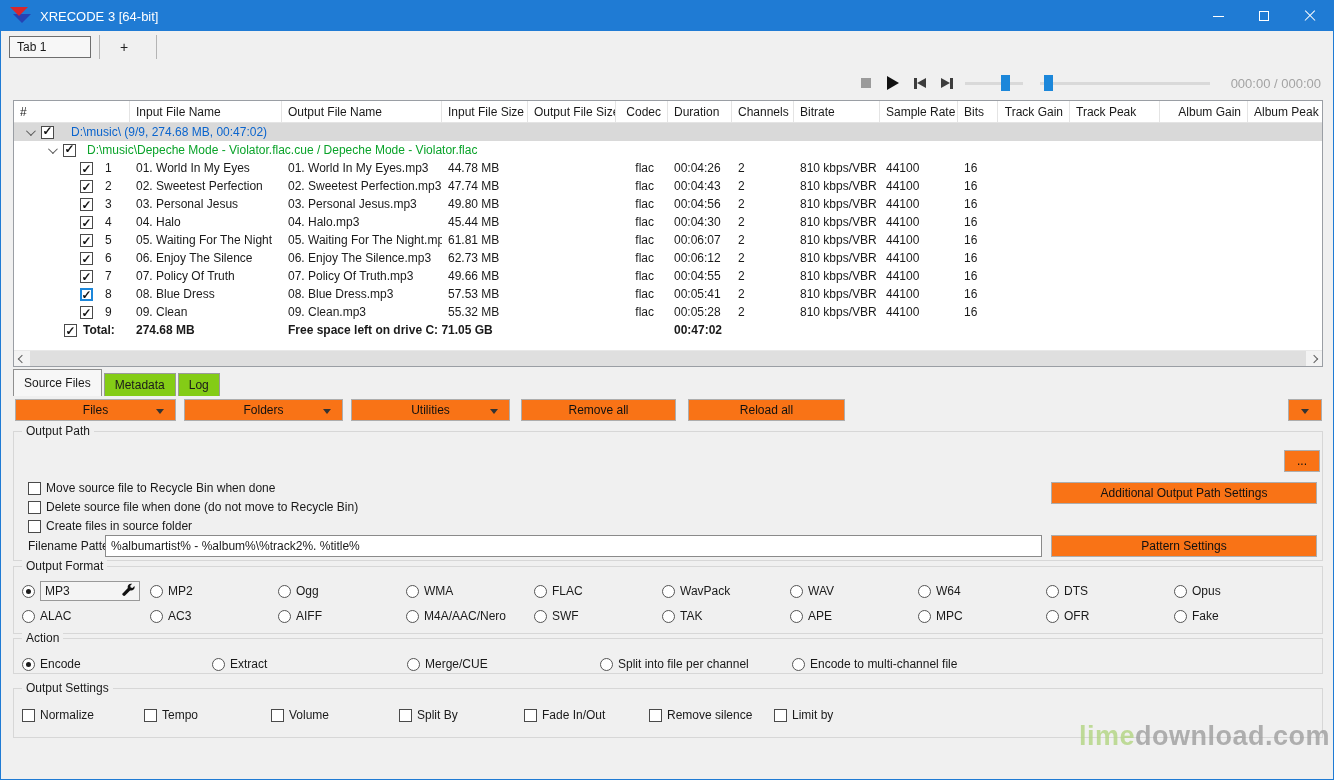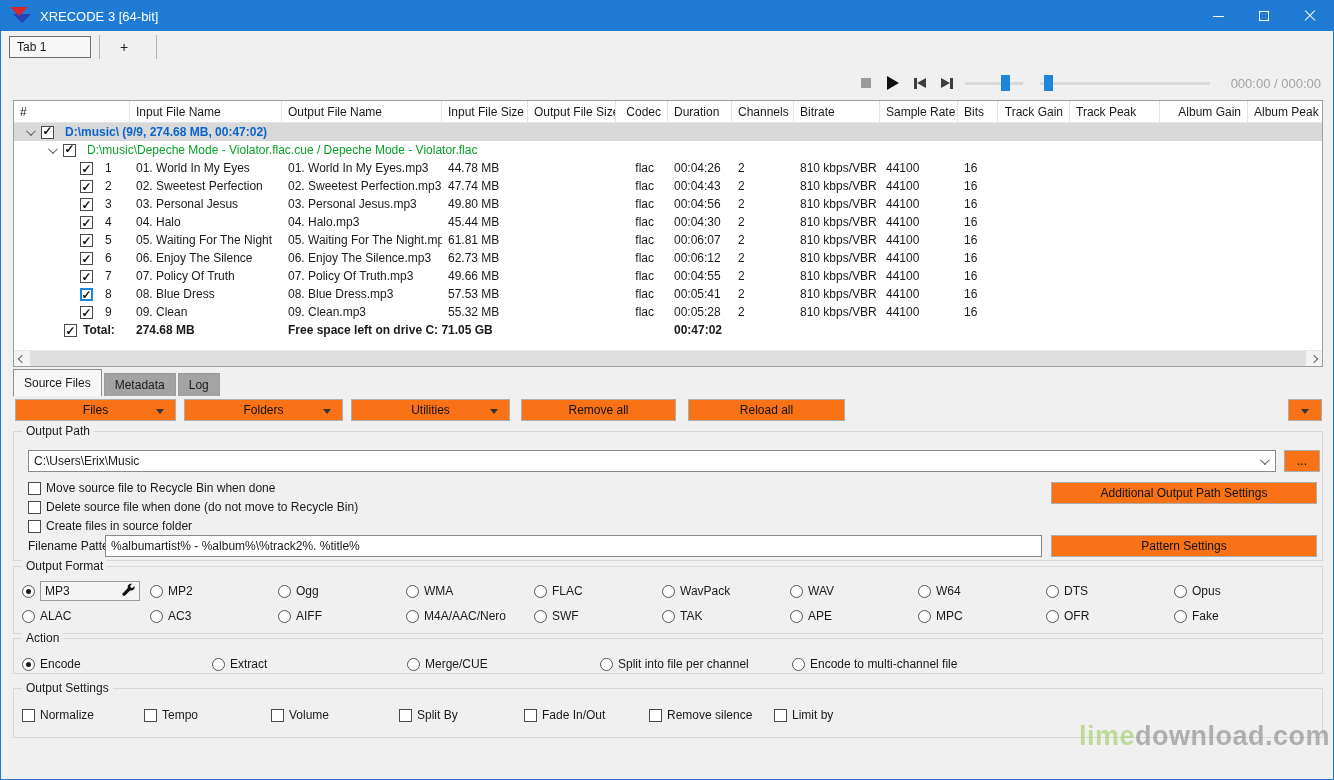--- a/index.html
+++ b/index.html
@@ -75,21 +75,21 @@
 
   
   .hscroll{ height:16px; flex:none; background:#f3f3f3; display:flex; align-items:center; border-top:1px solid #e8e8e8;}
   .sarrow{ width:16px; height:16px; display:flex; align-items:center; justify-content:center; flex:none;}
   .sarrow span{ width:6px; height:6px; border-left:1.5px solid #5f5f5f; border-bottom:1.5px solid #5f5f5f;}
   .sarrow.left span{ transform:rotate(45deg);} .sarrow.right span{ transform:rotate(-135deg);}
   .sthumb{ flex:1; height:16px; background:#dfdfdf; }
 
   
   .panel-tabs{ position:absolute; left:12px; top:368px; height:27px; display:flex; align-items:flex-end;}
-  .ptab{ height:23px; padding:0 10px; display:flex; align-items:center; background:#a3a3a3;
+  .ptab{ height:23px; padding:0 10px; display:flex; align-items:center; background:#84cc16;
     border:1px solid #9a9a9a; border-bottom:none; margin-right:2px;}
   .ptab.active{ height:27px; background:#f7f7f7; border-color:#8f8f8f; position:relative; z-index:2;}
 
   
   .toolbar{ position:absolute; left:0; top:398px; width:100%; height:22px; }
   .btn{ position:absolute; height:22px; background:#f97316; border:1px solid #adadad;
     display:flex; align-items:center; justify-content:center; font-size:12px; color:#111;}
   .btn .darr{ position:absolute; right:11px; top:9px; width:0; height:0;
     border-left:4.5px solid transparent; border-right:4.5px solid transparent; border-top:5px solid #333;}
 
@@ -193,21 +193,21 @@
         <div class="hcell">Bits</div>
         <div class="hcell r">Track Gain</div>
         <div class="hcell">Track Peak</div>
         <div class="hcell r">Album Gain</div>
         <div class="hcell">Album Peak</div>
       </div>
     <div>
         <div class="grow sel">
           <span class="chev" style="margin-left: 12px;"></span>
           <span class="cb ck" style="margin-left: 8px;"></span>
-          <span class="txt-folder" style="margin-left: 11px; font-weight: bold;">D:\music\ (9/9, 274.68 MB, 00:47:02)</span>
+          <span class="txt-folder" style="margin-left: 17px;">D:\music\ (9/9, 274.68 MB, 00:47:02)</span>
         </div>
         <div class="grow">
           <span class="chev" style="margin-left: 34px;"></span>
           <span class="cb ck" style="margin-left: 8px;"></span>
           <span class="txt-cue" style="margin-left: 11px;">D:\music\Depeche Mode - Violator.flac.cue / Depeche Mode - Violator.flac</span>
         </div>
         <div class="lrow" style="grid-template-columns: 116px 152px 160px 86px 88px 52px 64px 62px 86px 78px 40px 72px 90px 88px 76px;">
           <div class="cell" style="display: flex; align-items: center; padding-left: 66px; gap: 12px; overflow: visible;">
             <span class="cb ck"></span>
             <span>1</span>
@@ -434,24 +434,20 @@
     <div class="btn" style="left:687px;width:157px">
         <span>Reload all</span>
       </div>
     <div class="btn" style="left:1287px;width:34px">
         <span class="darr" style="right:12px"></span>
       </div>
   </div>
 
   <div class="gbox" style="left:12px;top:430px;width:1310px;height:130px">
     <span class="legend">Output Path</span>
-    <div class="input" style="left:14px;top:18px;width:1248px">
-      <span>C:\Users\Erix\Music</span>
-      <span class="combo-chev"></span>
-    </div>
     <div class="btn" style="left:1270px;top:18px;width:36px">
         <span>...</span>
       </div>
     <div>
         <div class="cbrow" style="left: 14px; top: 48px;">
           <span class="cb"></span>
           <span>Move source file to Recycle Bin when done</span>
         </div>
         <div class="cbrow" style="left: 14px; top: 67px;">
           <span class="cb"></span>

